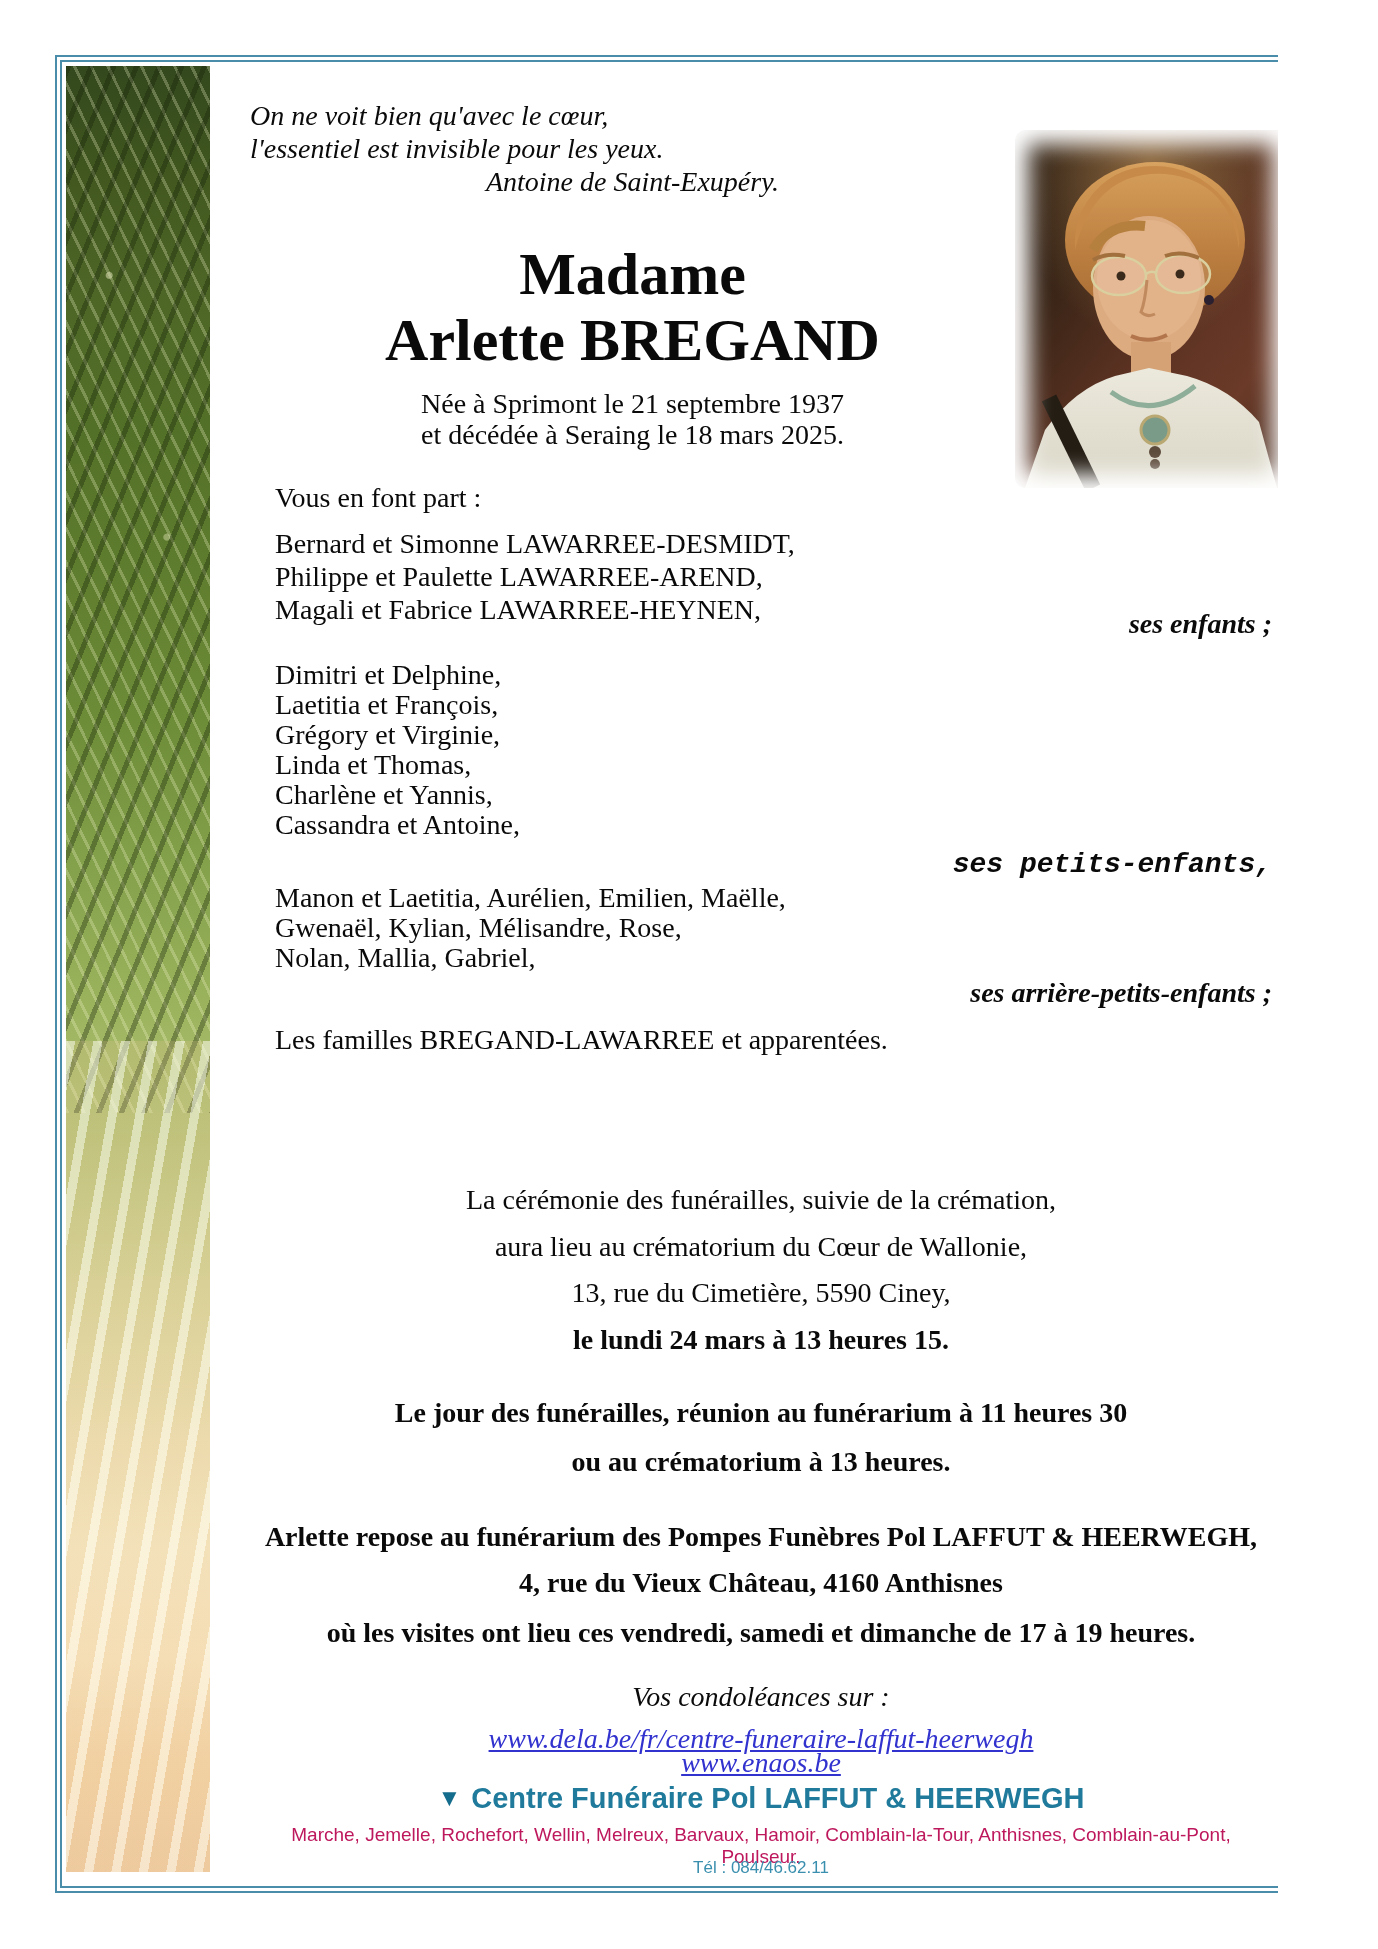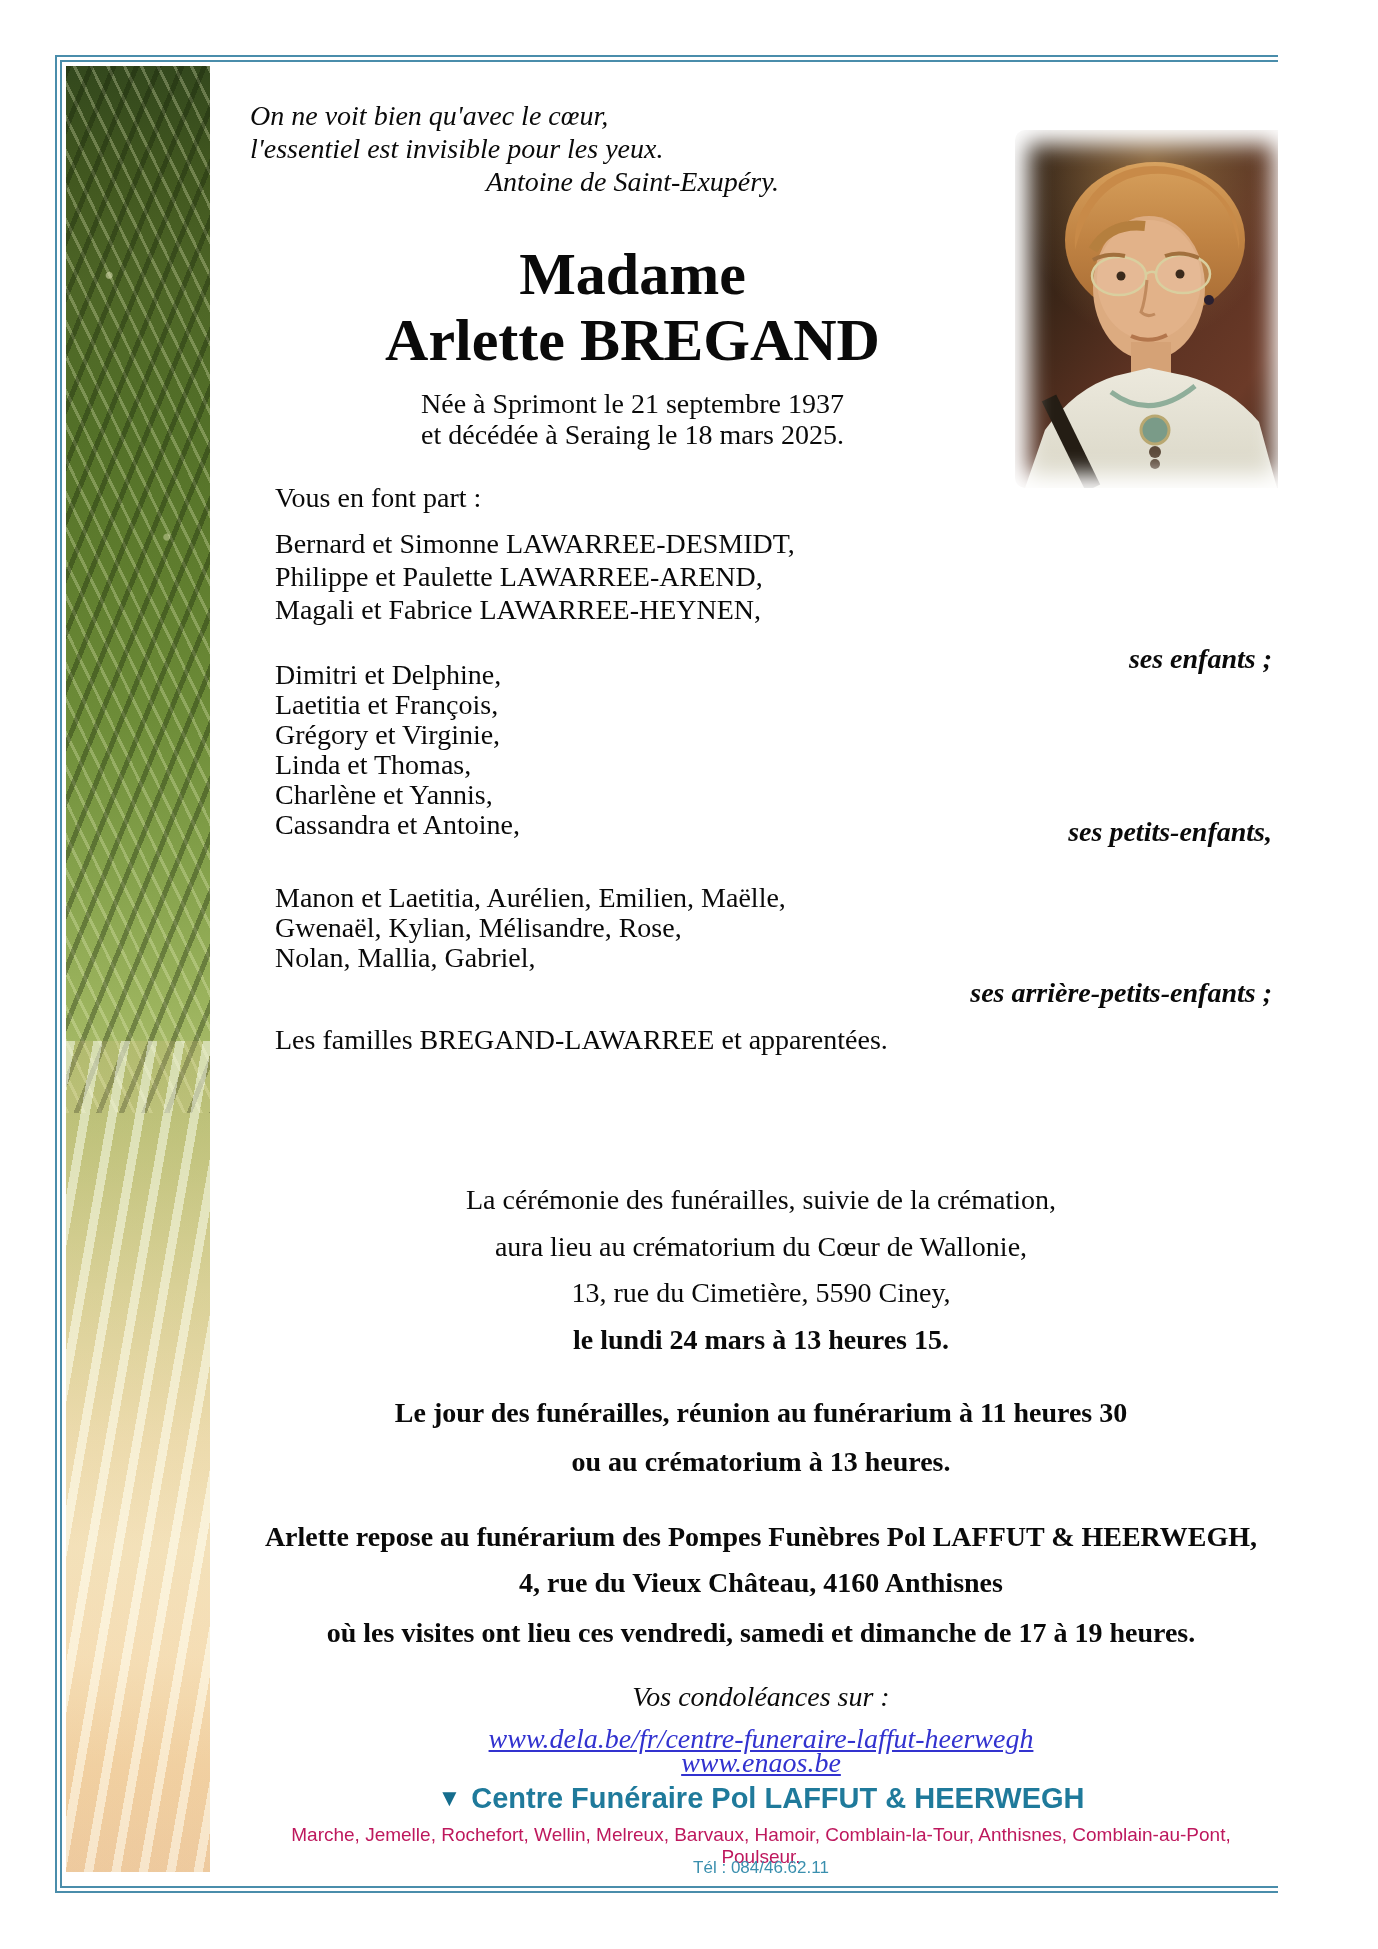--- a/index.html
+++ b/index.html
@@ -136,31 +136,31 @@
     <div>et décédée à Seraing le 18 mars 2025.</div>
   </div>
 
   <div class="t left-m body28" style="top:482px;">Vous en font part :</div>
 
   <div class="t left-m names" style="top:527px;">
     <div>Bernard et Simonne LAWARREE-DESMIDT,</div>
     <div>Philippe et Paulette LAWARREE-AREND,</div>
     <div>Magali et Fabrice LAWARREE-HEYNEN,</div>
   </div>
-  <div class="t right-lab" style="top:643px;text-align:right;">ses enfants ;</div>
+  <div class="t right-lab" style="top:608px;text-align:right;">ses enfants ;</div>
 
   <div class="t left-m names2" style="top:660px;">
     <div>Dimitri et Delphine,</div>
     <div>Laetitia et François,</div>
     <div>Grégory et Virginie,</div>
     <div>Linda et Thomas,</div>
     <div>Charlène et Yannis,</div>
     <div>Cassandra et Antoine,</div>
   </div>
-  <div class="t right-lab" style="top:816px;">ses petits-enfants,</div>
+  <div class="t right-lab" style="top:849px;font-family:Liberation Mono, monospace;">ses petits-enfants,</div>
 
   <div class="t left-m names2" style="top:883px;">
     <div>Manon et Laetitia, Aurélien, Emilien, Maëlle,</div>
     <div>Gwenaël, Kylian, Mélisandre, Rose,</div>
     <div>Nolan, Mallia, Gabriel,</div>
   </div>
   <div class="t right-lab" style="top:977px;">ses arrière-petits-enfants ;</div>
 
   <div class="t left-m body28" style="top:1024px;">Les familles BREGAND-LAWARREE et apparentées.</div>
 

